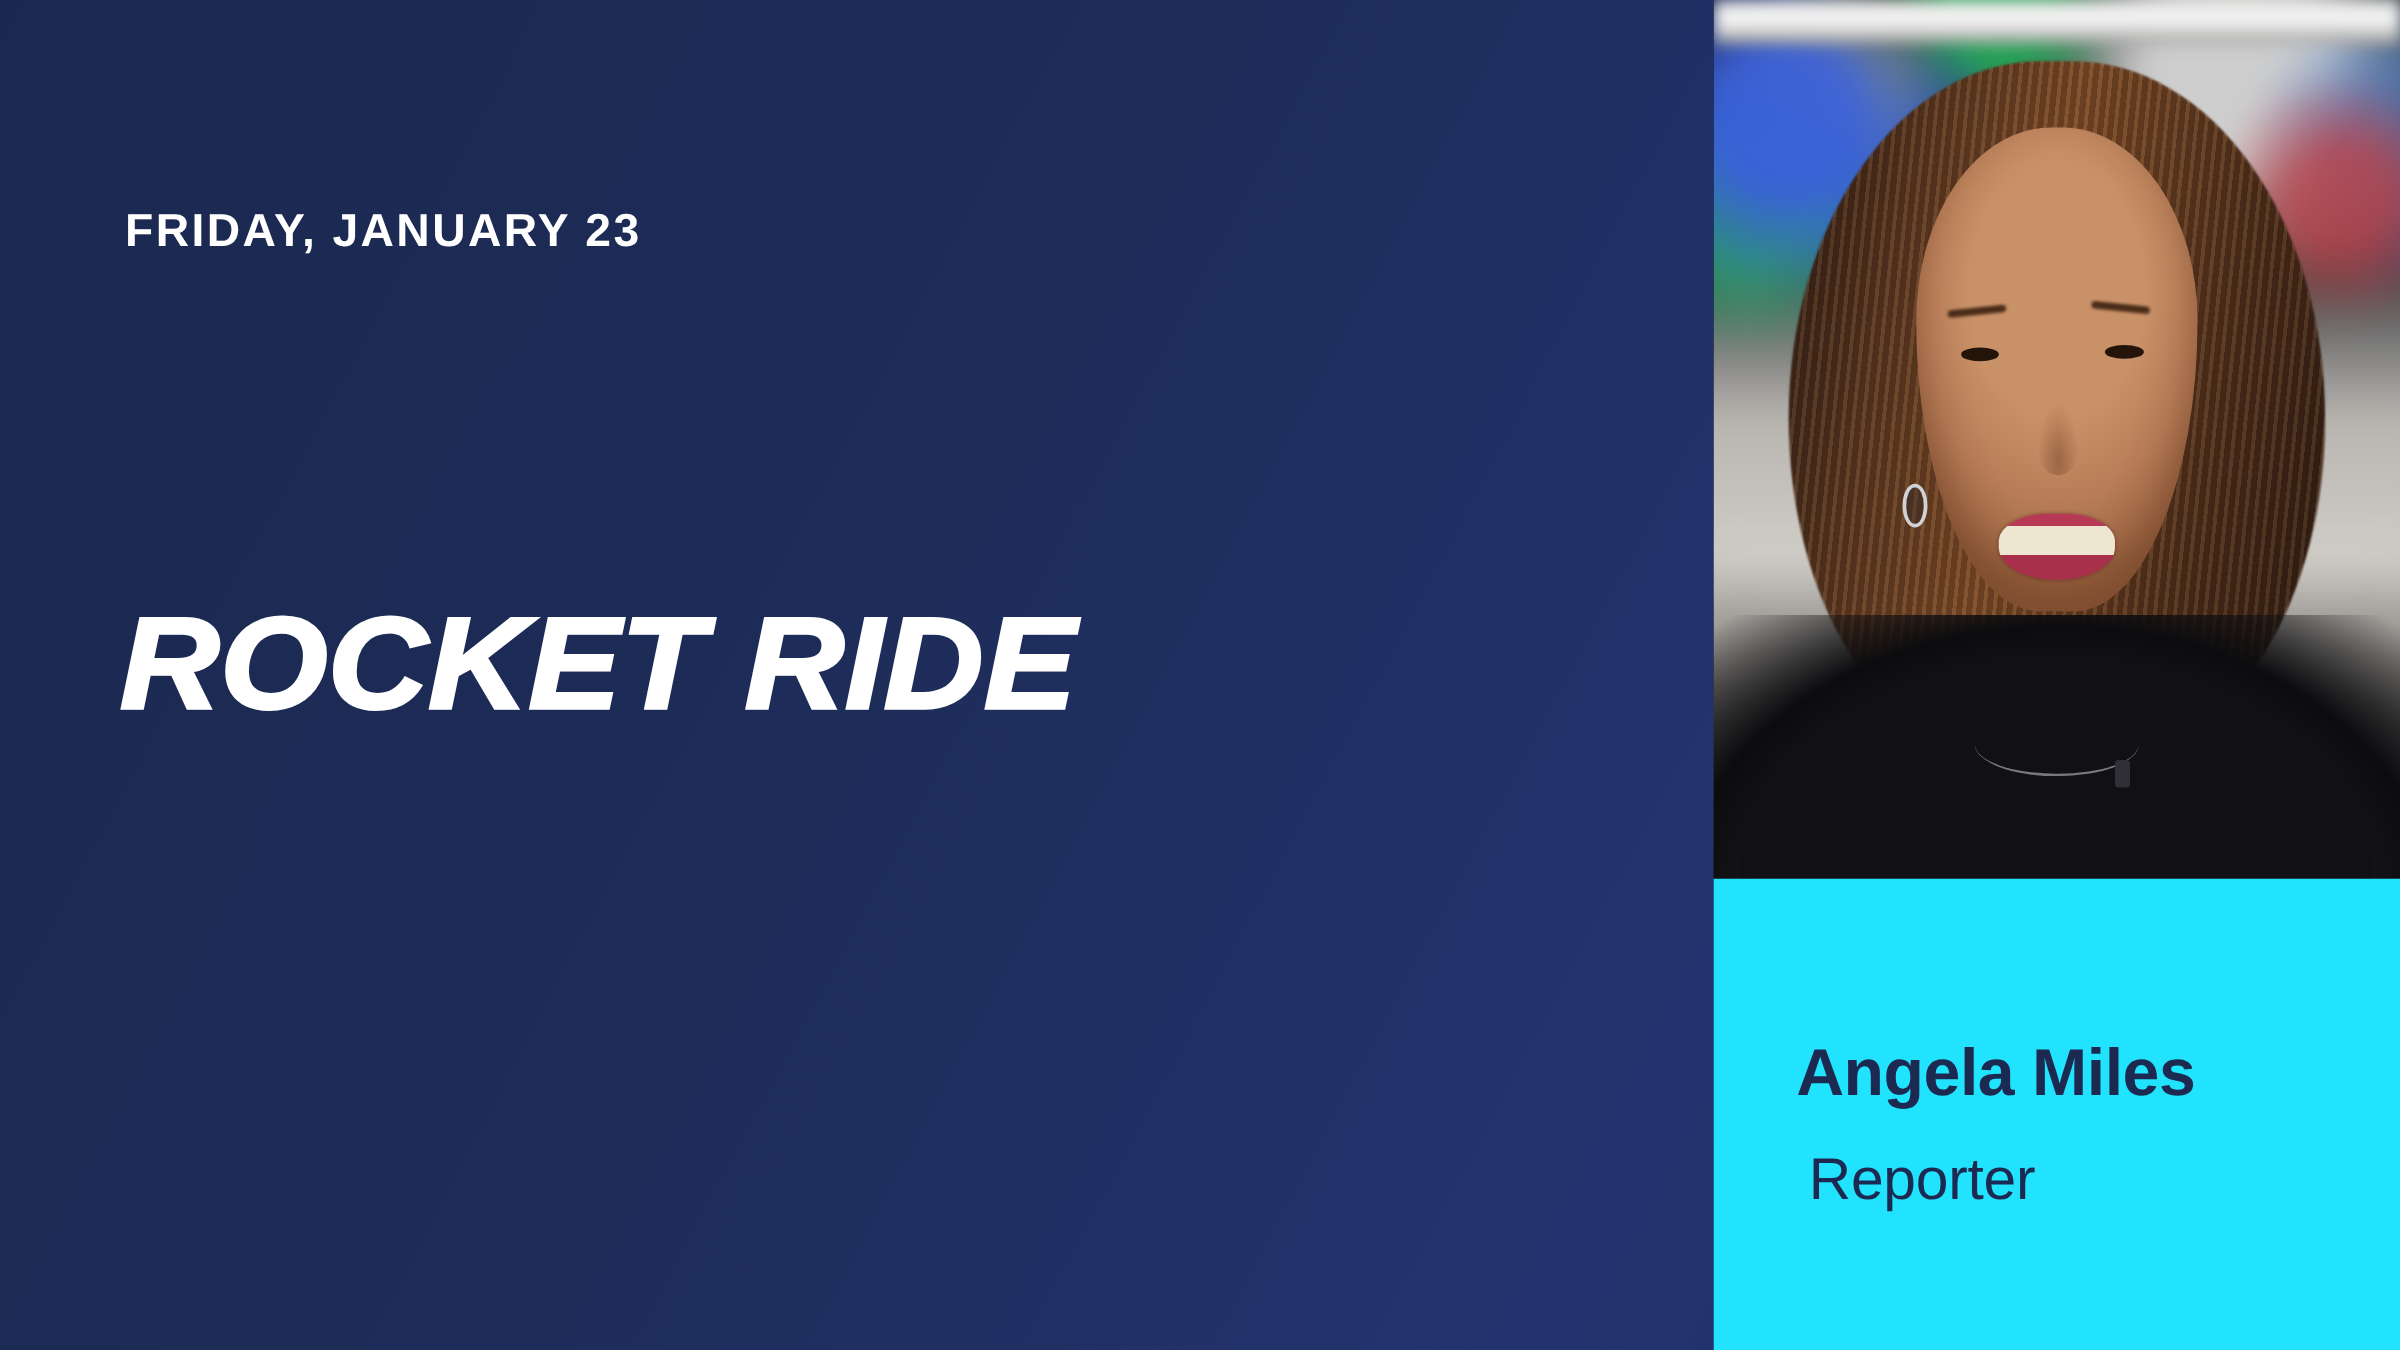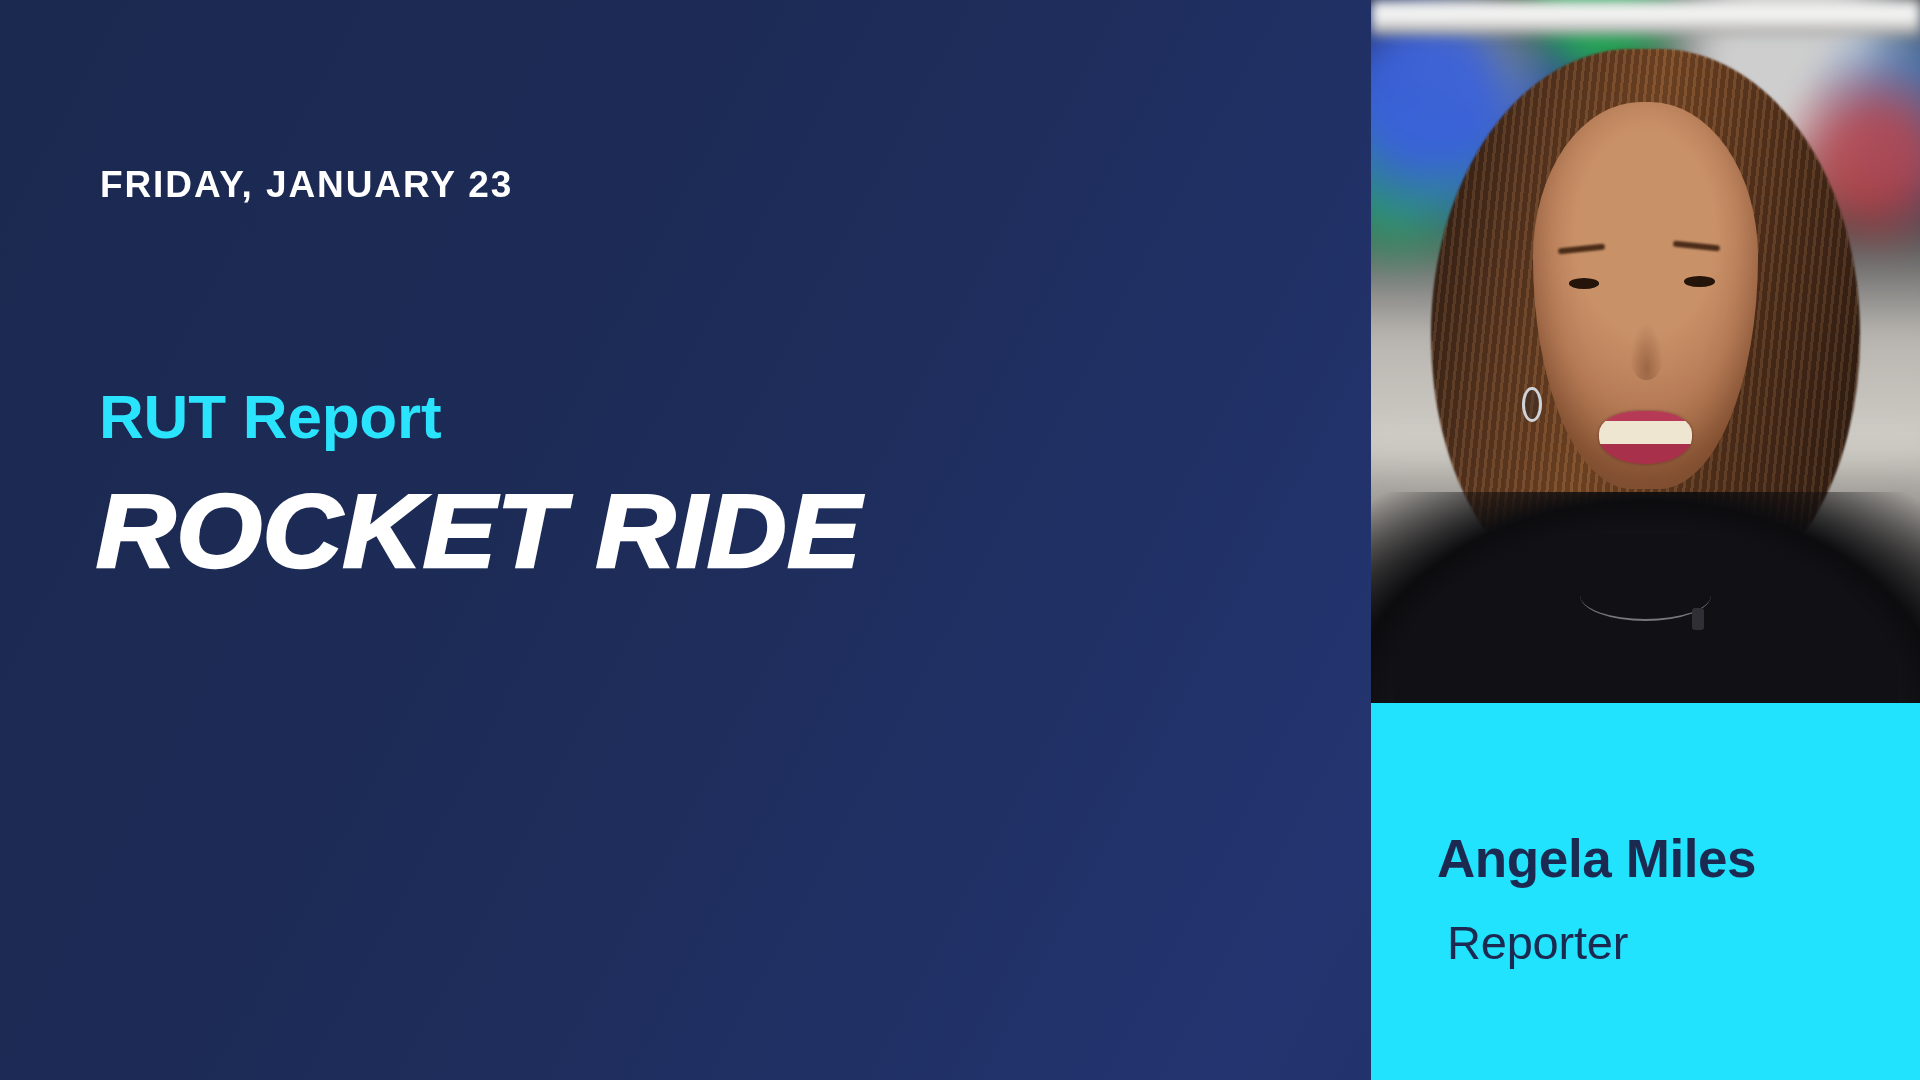--- a/index.html
+++ b/index.html
@@ -270,21 +270,20 @@
 </style>
 </head>
 <body>
 
 <div id="slide">
 
   <div class="left-col">
 
     <div class="date-kicker">FRIDAY, JANUARY 23</div>
 
-    <div class="show-name">RUT Report</div>
 
     <div class="headline">ROCKET RIDE</div>
 
   </div>
 
   <div class="right-rail">
 
     <div class="photo">
       <div class="bg-room"></div>
       <div class="bg-ceiling"></div>

